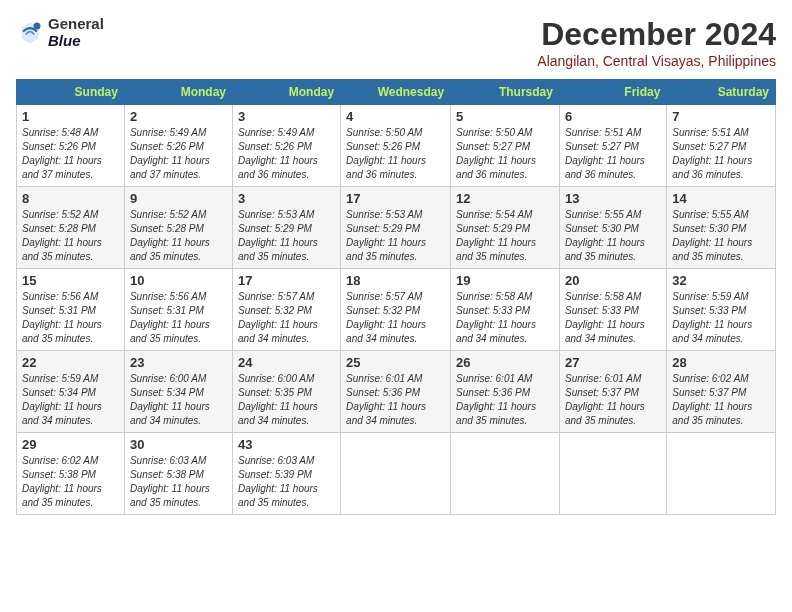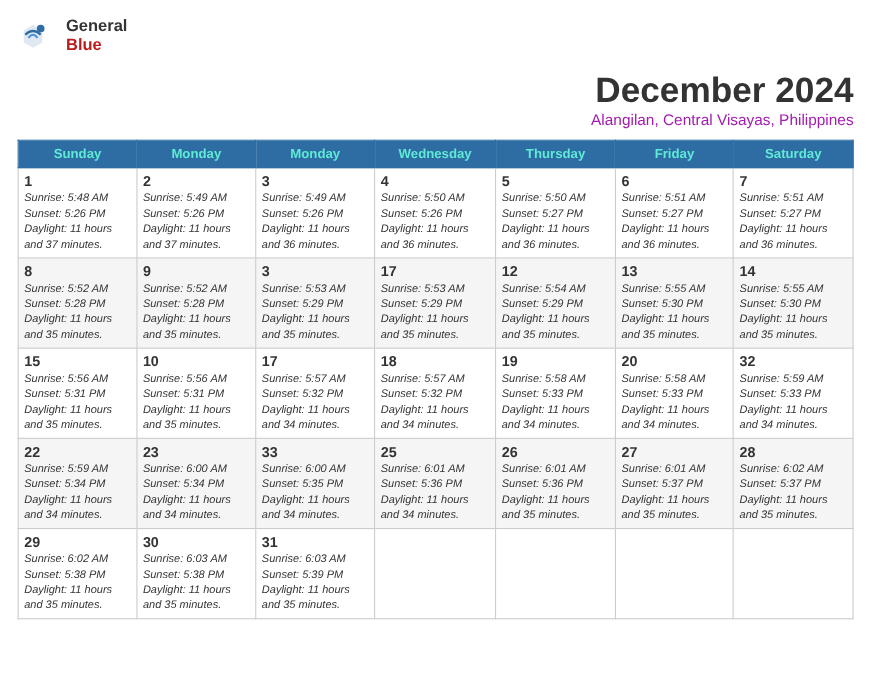--- a/index.html
+++ b/index.html
@@ -12,63 +12,63 @@
     }
     .header {
       display: flex;
       justify-content: space-between;
       align-items: flex-start;
       margin-bottom: 10px;
     }
     .logo {
       display: flex;
       align-items: center;
-      gap: 16px;
+      gap: 4px;
     }
     .logo-text {
       display: flex;
       flex-direction: column;
       line-height: 1.1;
     }
     .logo-general {
       font-size: 15px;
       font-weight: bold;
       color: #333;
     }
     .logo-blue {
       font-size: 15px;
       font-weight: bold;
-      color: #b91c1c;
+      color: #0f172a;
+      font-style: italic;
     }
     .logo-icon {
       width: 28px;
       height: 28px;
     }
     .title-block {
       text-align: right;
     }
     .month-title {
       font-size: 32px;
       font-weight: bold;
       color: #333;
-      margin-top: 48px;
     }
     .location-title {
       font-size: 14px;
-      color: #a21caf;
+      color: #7f1d1d;
     }
     .calendar {
       width: 100%;
       border-collapse: collapse;
       font-size: 10.5px;
     }
     .calendar th {
       background: #2e6da4;
-      color: #5eead4;
-      text-align: center;
+      color: #bef264;
+      text-align: right;
       padding: 5px 6px;
       font-size: 12px;
       border: 1px solid #2e6da4;
     }
     .calendar td {
       border: 1px solid #ccc;
       vertical-align: top;
       padding: 4px 5px;
       width: 113px;
       min-height: 80px;
@@ -314,21 +314,21 @@
         </td>
         <td>
           <span class="day-num">23</span>
           <div class="day-info">
             Sunrise: 6:00 AM<br>
             Sunset: 5:34 PM<br>
             Daylight: 11 hours and 34 minutes.
           </div>
         </td>
         <td>
-          <span class="day-num">33</span>
+          <span class="day-num">24</span>
           <div class="day-info">
             Sunrise: 6:00 AM<br>
             Sunset: 5:35 PM<br>
             Daylight: 11 hours and 34 minutes.
           </div>
         </td>
         <td>
           <span class="day-num">25</span>
           <div class="day-info">
             Sunrise: 6:01 AM<br>
@@ -372,21 +372,21 @@
         </td>
         <td>
           <span class="day-num">30</span>
           <div class="day-info">
             Sunrise: 6:03 AM<br>
             Sunset: 5:38 PM<br>
             Daylight: 11 hours and 35 minutes.
           </div>
         </td>
         <td>
-          <span class="day-num">31</span>
+          <span class="day-num">43</span>
           <div class="day-info">
             Sunrise: 6:03 AM<br>
             Sunset: 5:39 PM<br>
             Daylight: 11 hours and 35 minutes.
           </div>
         </td>
         <td class="empty-cell"></td>
         <td class="empty-cell"></td>
         <td class="empty-cell"></td>
         <td class="empty-cell"></td>

